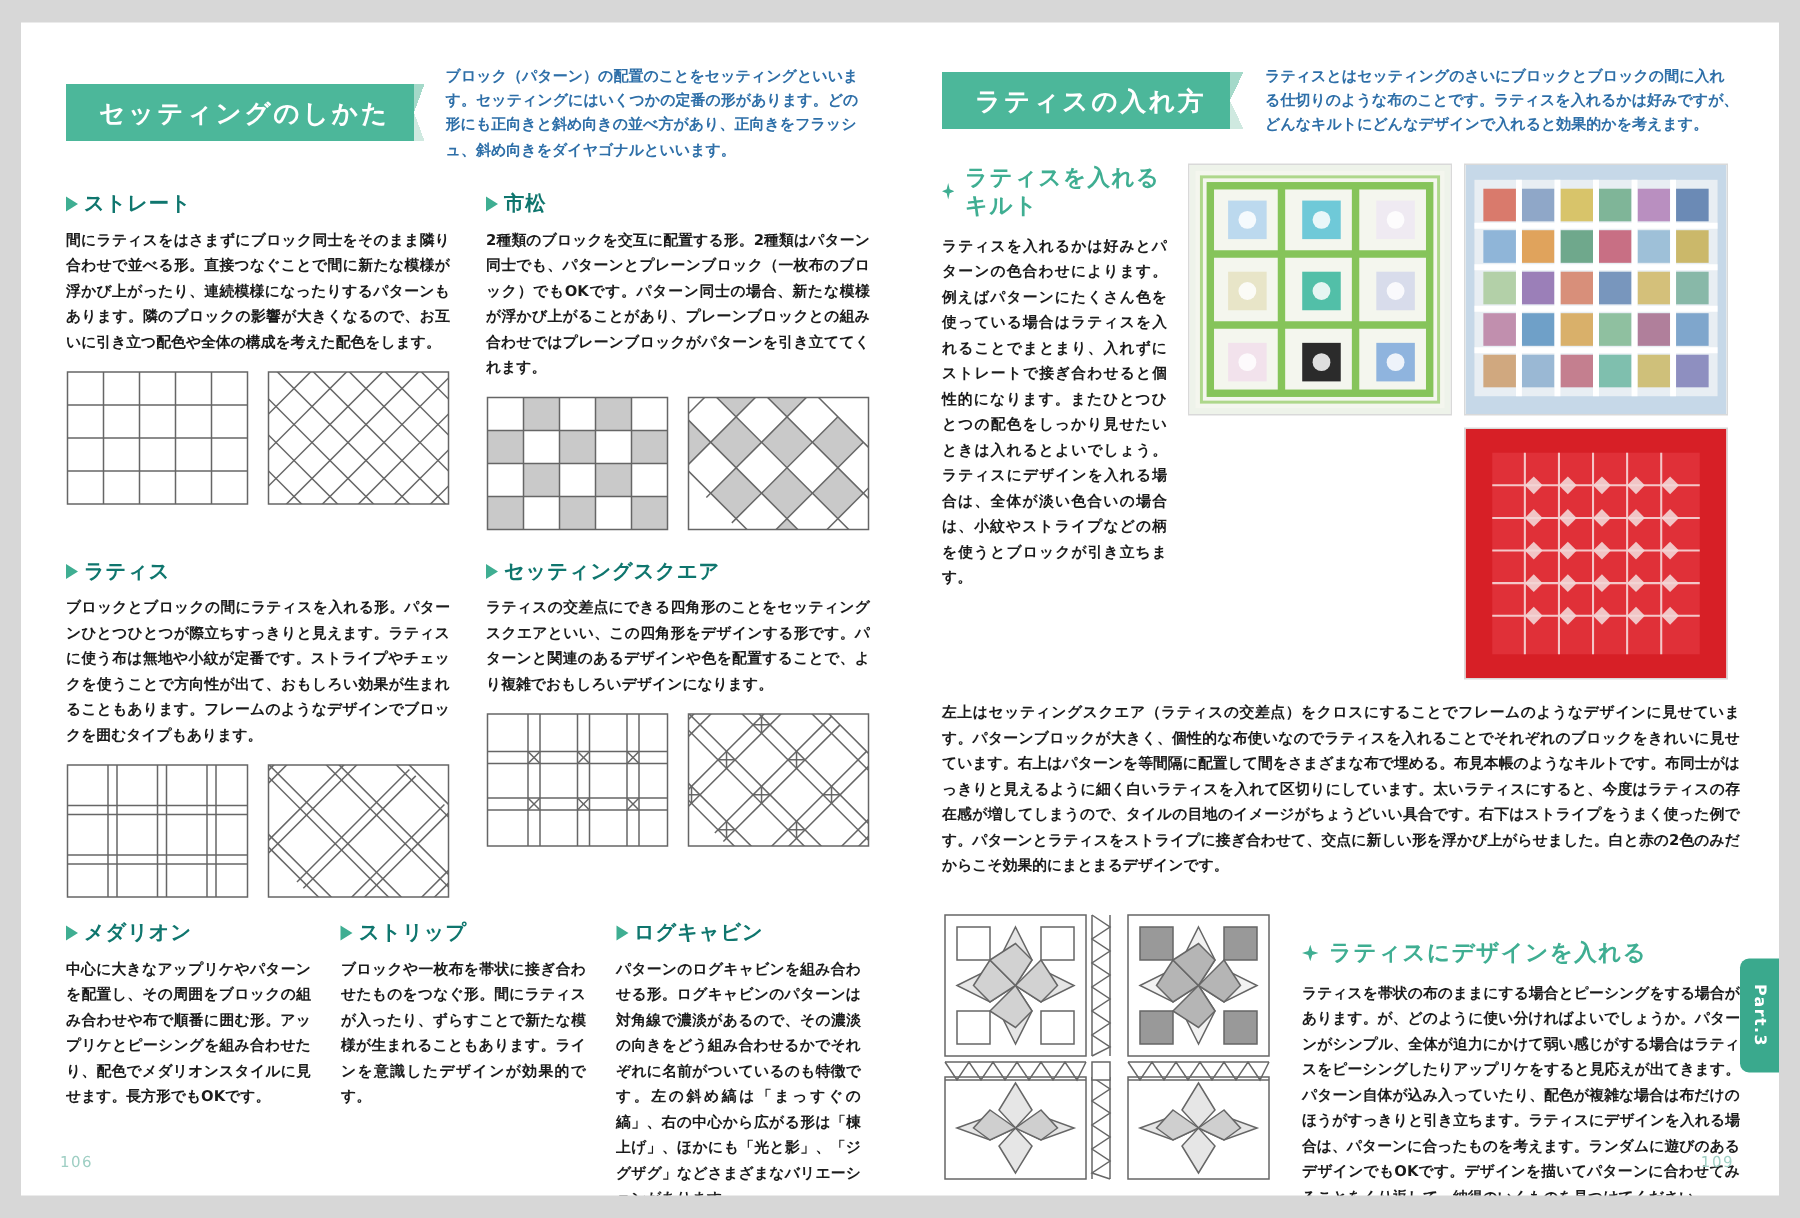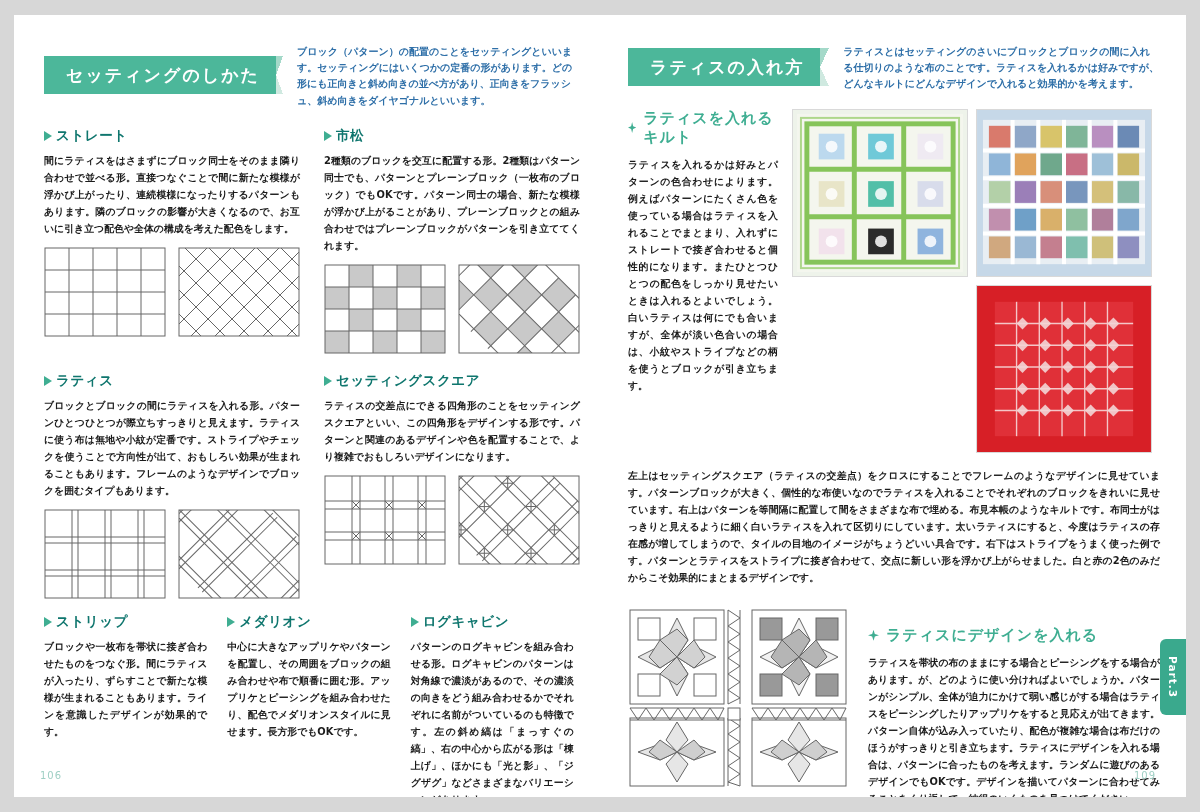--- a/index.html
+++ b/index.html
@@ -396,30 +396,30 @@
               <rect x="1" y="1" width="120" height="88" fill="none" stroke="#666"></rect>
             </svg>
           </div>
         </div>
       </div>
 
       <div class="three-col">
         <div class="col3">
           <div class="h-tri">
             <span class="tri"></span>
-            <span>ストリップ</span>
-          </div>
-          <div class="body-text">ブロックや一枚布を帯状に接ぎ合わせたものをつなぐ形。間にラティスが入ったり、ずらすことで新たな模様が生まれることもあります。ラインを意識したデザインが効果的です。</div>
+            <span>メダリオン</span>
+          </div>
+          <div class="body-text">中心に大きなアップリケやパターンを配置し、その周囲をブロックの組み合わせや布で順番に囲む形。アップリケとピーシングを組み合わせたり、配色でメダリオンスタイルに見せます。長方形でもOKです。</div>
         </div>
         <div class="col3">
           <div class="h-tri">
             <span class="tri"></span>
-            <span>メダリオン</span>
-          </div>
-          <div class="body-text">中心に大きなアップリケやパターンを配置し、その周囲をブロックの組み合わせや布で順番に囲む形。アップリケとピーシングを組み合わせたり、配色でメダリオンスタイルに見せます。長方形でもOKです。</div>
+            <span>ストリップ</span>
+          </div>
+          <div class="body-text">ブロックや一枚布を帯状に接ぎ合わせたものをつなぐ形。間にラティスが入ったり、ずらすことで新たな模様が生まれることもあります。ラインを意識したデザインが効果的です。</div>
         </div>
         <div class="col3">
           <div class="h-tri">
             <span class="tri"></span>
             <span>ログキャビン</span>
           </div>
           <div class="body-text">パターンのログキャビンを組み合わせる形。ログキャビンのパターンは対角線で濃淡があるので、その濃淡の向きをどう組み合わせるかでそれぞれに名前がついているのも特徴です。左の斜め縞は「まっすぐの縞」、右の中心から広がる形は「棟上げ」、ほかにも「光と影」、「ジグザグ」などさまざまなバリエーションがあります。</div>
         </div>
       </div>
 
@@ -435,21 +435,21 @@
         <div class="banner-tail"></div>
         <div class="banner-note wide">ラティスとはセッティングのさいにブロックとブロックの間に入れる仕切りのような布のことです。ラティスを入れるかは好みですが、どんなキルトにどんなデザインで入れると効果的かを考えます。</div>
       </div>
 
       <div class="r-top">
         <div class="r-text-col">
           <div class="h-diamond">
             <span class="dia"></span>
             <span>ラティスを入れるキルト</span>
           </div>
-          <div class="body-text">ラティスを入れるかは好みとパターンの色合わせによります。例えばパターンにたくさん色を使っている場合はラティスを入れることでまとまり、入れずにストレートで接ぎ合わせると個性的になります。またひとつひとつの配色をしっかり見せたいときは入れるとよいでしょう。白いラティスは何にでも合いますが、全体が淡い色合いの場合は、小紋やストライプなどの柄を使うとブロックが引き立ちます。</div>
+          <div class="body-text">ラティスを入れるかは好みとパターンの色合わせによります。例えばパターンにたくさん色を使っている場合はラティスを入れることでまとまり、入れずにストレートで接ぎ合わせると個性的になります。またひとつひとつの配色をしっかり見せたいときは入れるとよいでしょう。ラティスにデザインを入れる場合は、全体が淡い色合いの場合は、小紋やストライプなどの柄を使うとブロックが引き立ちます。</div>
         </div>
 
         <div class="r-photos">
           <div class="photo-row">
 
             <svg class="photo" width="176" height="168" viewBox="0 0 176 168">
               <rect width="176" height="168" fill="#eef3ea"></rect>
               <rect x="4" y="4" width="168" height="160" fill="#f4f6ee"></rect>
               <g fill="none" stroke="#86c45a" stroke-width="5">
                 <rect x="14" y="14" width="148" height="140"></rect>

